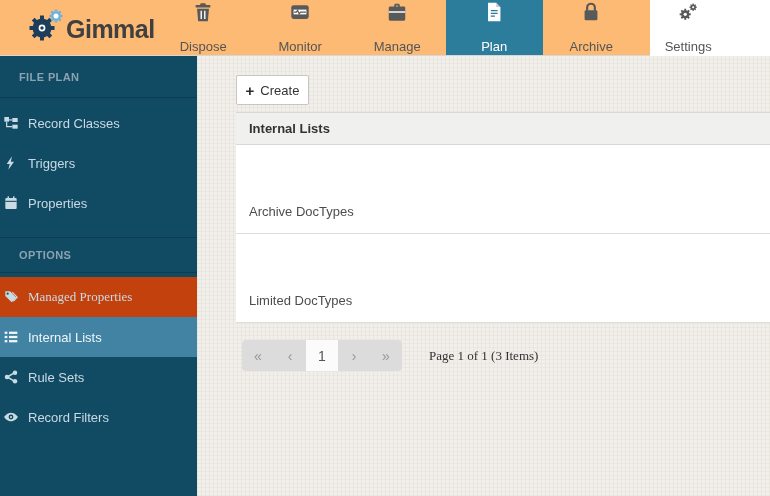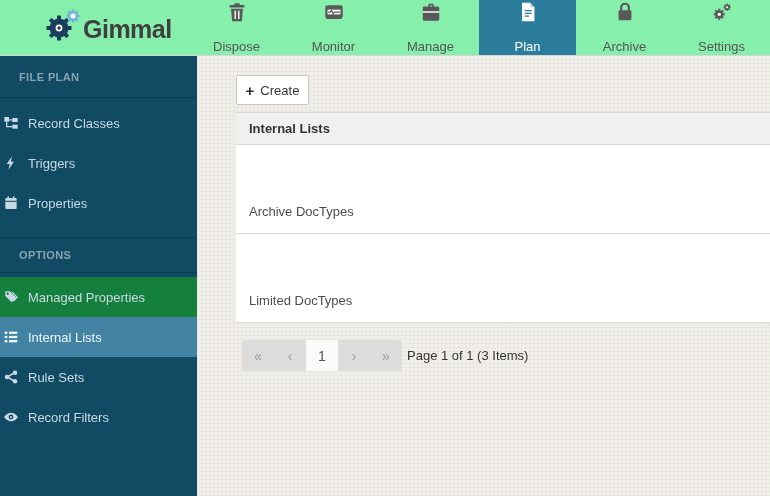--- a/index.html
+++ b/index.html
@@ -2,22 +2,22 @@
 <html><head>
 <meta charset="utf-8">
 <title>Gimmal</title>
 <style>
   * { margin:0; padding:0; box-sizing:border-box; }
   html,body { width:770px; height:496px; overflow:hidden;
     font-family:"Liberation Sans", sans-serif; background:#fff; }
   .app { position:relative; width:770px; height:496px; }
 
   
-  header { position:absolute; top:0; left:0; width:770px; height:56px;
-    background:#86efac; border-bottom:1px solid #d6d6d4; display:flex; align-items:stretch; z-index:3;padding-left:17px; }
+  header { position:absolute; top:0; left:0; width:650px; height:56px;
+    background:#fdba74; border-bottom:1px solid #d6d6d4; display:flex; align-items:stretch; z-index:3; }
   .logo { display:flex; align-items:center; gap:2px; padding-left:28px; cursor:pointer; }
   .logo-text { font-size:25px; font-weight:700; color:#404040; letter-spacing:-0.5px; margin-top:4px; }
   .topnav { margin-left:auto; display:flex; height:100%; }
   .nav-item { width:97px; display:flex; flex-direction:column; align-items:center;
     justify-content:center; gap:16px; color:#595959; cursor:pointer; }
   .nav-item .nav-label { font-size:13px; color:#555; }
   .nav-item svg { width:22px; height:22px; display:block; }
   .nav-item.active { background:#2c7d9c; color:#fff; }
   .nav-item.active .nav-label { color:#fff; }
 
@@ -26,21 +26,21 @@
     background:#114a63; z-index:2; }
   .section-header { height:42px; display:flex; align-items:center; padding-left:19px;
     font-size:11px; font-weight:700; letter-spacing:.4px; color:#8ba3b1;
     border-bottom:1px solid #0d3b50; }
   .section-header.second { margin-top:14px; height:36px; border-top:1px solid #0d3b50; }
   .section-items { padding-top:5px; }
   .section-items.second { padding-top:4px; }
   .side-item { height:40px; display:flex; align-items:center; gap:9px; padding-left:3px;
     color:#c9dae4; font-size:13px; cursor:pointer; }
   .side-item svg { width:16px; height:16px; display:block; flex:none; }
-  .side-item.subtle { background:#15803d; }
+  .side-item.subtle { background:#c2410c;font-family:Liberation Serif, serif; }
   .side-item.selected { background:#4283a4; color:#eff6fa; }
 
   
   .content { position:absolute; top:56px; left:197px; width:573px; height:440px;
     padding:19px 0 0 39px;
     background-color:#f1efeb;
     background-image:
       repeating-linear-gradient(90deg, rgba(221,214,204,.35) 0 1px, transparent 1px 4px),
       repeating-linear-gradient(0deg, rgba(221,214,204,.28) 0 1px, transparent 1px 4px); }
   .create-btn { width:73px; height:30px; background:#fff; border:1px solid #c6c6c4;
@@ -54,21 +54,21 @@
     font-size:13px; font-weight:700; color:#333; }
   .t-row { height:45px; display:flex; align-items:center; padding-left:13px;
     background:#fff; border-bottom:1px solid #dededb; font-size:13px; color:#4d4d4d; cursor:pointer;margin-top:44px; }
 
   .pager-row { margin-top:17px; margin-left:6px; display:flex; align-items:center; }
   .pager { height:31px; background:#dcdcdc; border-radius:4px; display:flex; overflow:hidden; }
   .pg { width:32px; height:31px; border:none; background:transparent; color:#979797;
     font-size:14px; font-family:"Liberation Sans", sans-serif; cursor:pointer;
     display:flex; align-items:center; justify-content:center; }
   .pg.current { background:#fbfbfb; color:#555; }
-  .pager-summary { margin-left:5px; font-size:13px; color:#333; }
+  .pager-summary { margin-left:27px; font-size:13px; color:#333;font-family:Liberation Serif, serif; }
 </style>
 </head>
 <body>
 
 <div class="app">
 
   <header>
     <div class="logo">
       <span>
         <svg width="36" height="34" viewBox="0 0 36 34">

